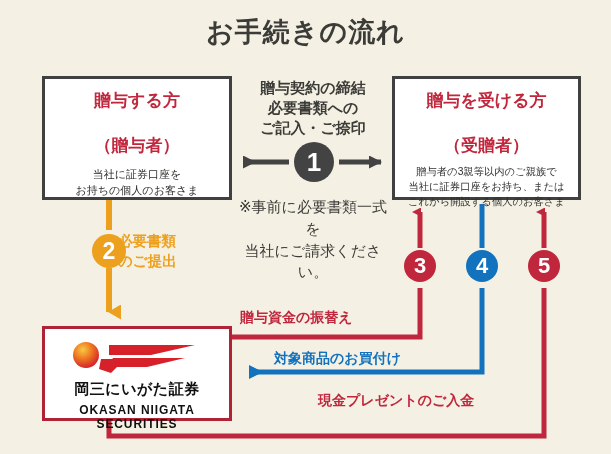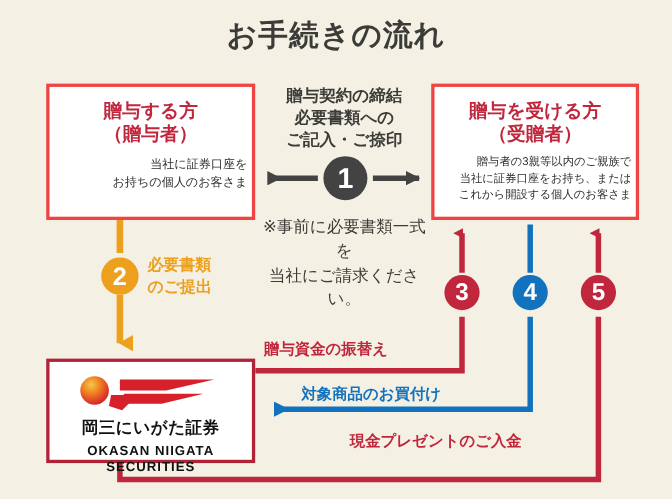--- a/index.html
+++ b/index.html
@@ -33,37 +33,37 @@
     text-align: center;
     font-size: 27px;
     font-weight: bold;
     color: #3b3b38;
     letter-spacing: 1px;
   }
 
   .party-box {
     position: absolute;
     background: #ffffff;
-    border: 3px solid #ef4444;
+    border: 3px solid #404040;
     box-sizing: border-box;
   }
   #box-donor   { left: 42px;  top: 76px;  width: 190px; height: 124px; }
   #box-donee   { left: 392px; top: 76px;  width: 189px; height: 124px; }
 
   .box-heading {
     text-align: center;
     color: #c0263c;
     font-weight: bold;
     font-size: 17px;
     line-height: 1.25;
     margin-top: 11px;
   }
-  .box-heading .l2 { display: block; }
+  .box-heading .l2 { display: block; margin-top: 24px; }
   .box-desc {
-    text-align: right;
+    text-align: center;
     color: #2f2f2d;
     font-size: 11px;
     line-height: 1.5;
     margin-top: 9px;
     padding: 0 4px;
   }
   #box-donee .box-desc { font-size: 10.3px; margin-top: 7px; }
 
   .center-col {
     position: absolute;
@@ -121,21 +121,21 @@
   }
   #step-5 {
     left: 528px; top: 250px;
     width: 32px; height: 32px;
     background: #c0263c;
     font-size: 22px; line-height: 32px;
   }
 
   .step2-label {
     position: absolute;
-    left: 134px; top: 232px;
+    left: 118px; top: 232px;
     width: 110px;
     color: #eda01e;
     font-weight: bold;
     font-size: 14.5px;
     line-height: 1.35;
     text-align: left;
   }
 
   .flow-label {
     position: absolute;

